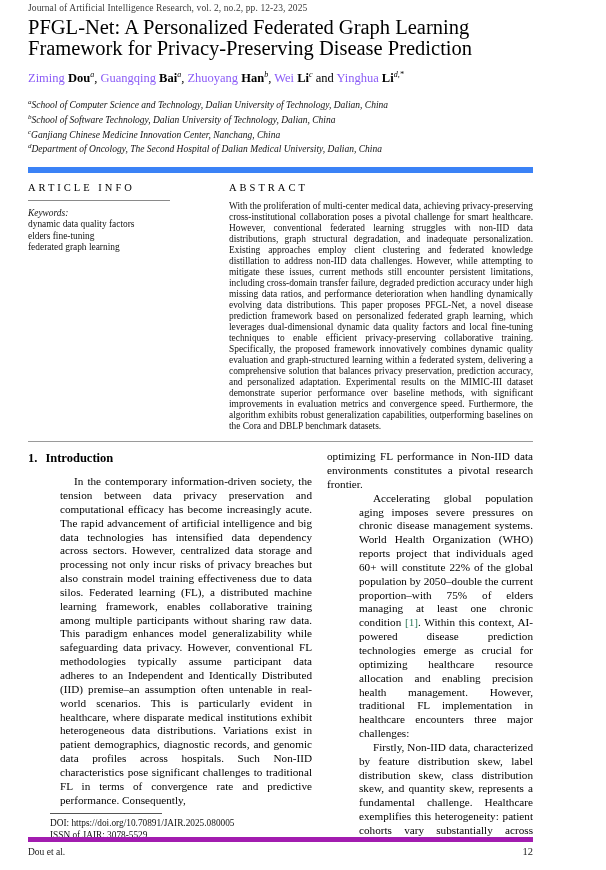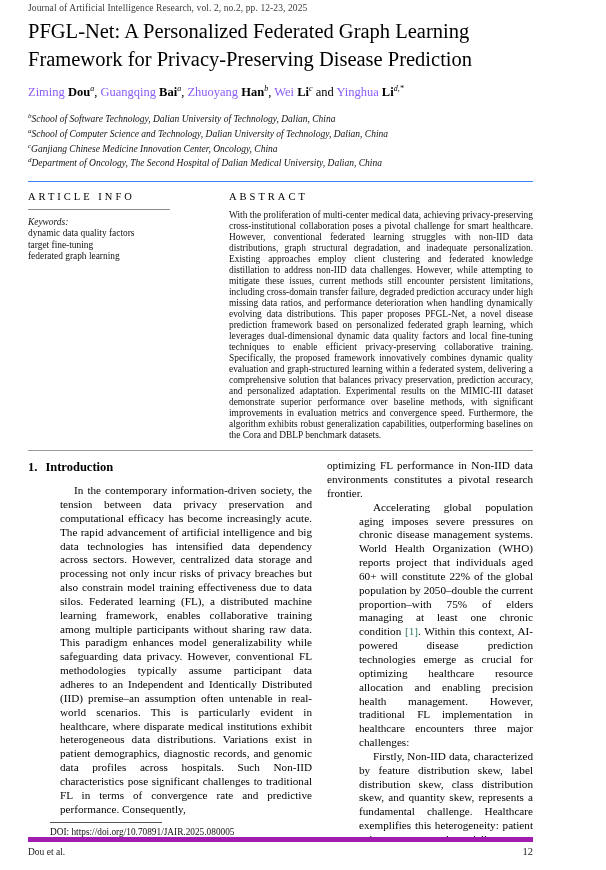--- a/index.html
+++ b/index.html
@@ -5,33 +5,33 @@
   * { box-sizing: border-box; }
   html, body { margin: 0; padding: 0; background: #ffffff; }
   .page {
     width: 545px; height: 870px; background: #fff;
     font-family: "Liberation Serif", serif; color: #000;
     padding: 3px 12px 0 28px;
     display: flex; flex-direction: column; overflow: hidden;
   }
   .journal-header { font-size: 9.5px; color: #3a3a3a; letter-spacing: 0.1px; }
   .title {
-    font-size: 20.5px; font-weight: normal; line-height: 28px;
+    font-size: 20.5px; font-weight: normal; line-height: 21px;
     margin: 4px 0 0 0; color: #000;
   }
   .authors { margin-top: 12px; font-size: 12.5px; }
   .authors .given { color: #8b5cf6; }
   .authors .family { font-weight: bold; }
   .authors sup { font-size: 8px; font-style: italic; line-height: 0; }
   .affiliations { margin-top: 12px; font-size: 9.5px; font-style: italic; line-height: 14.8px; color: #111; }
   .affiliations sup { font-size: 7px; line-height: 0; }
 
   .info-section {
     display: flex; margin-top: 10px;
-    border-top: 1px solid #3b82f6; padding-top: 9px;
+    border-top: 6px solid #3b82f6; padding-top: 9px;
   }
   .info-left { width: 180px; flex: none; }
   .info-right { flex: 1; margin-left: 21px; }
   .section-header { font-size: 10.5px; letter-spacing: 3px; color: #000; }
   .info-rule { border-top: 1px solid #8a8a8a; width: 142px; margin: 7px 0 7px 0; }
   .keywords { font-size: 9.4px; line-height: 11.2px; color: #111; }
   .keywords-label { font-style: italic; }
   .abstract-text {
     font-size: 9.4px; line-height: 11px; text-align: justify;
     margin-top: 8px; color: #111;
@@ -71,34 +71,34 @@
 
   <div class="journal-header">Journal of Artificial Intelligence Research, vol. 2, no.2, pp. 12-23, 2025</div>
 
   <h1 class="title">PFGL-Net: A Personalized Federated Graph Learning Framework for Privacy-Preserving Disease Prediction</h1>
 
   <div class="authors">
     <span><span class="given">Ziming </span><span class="family">Dou</span><sup>a</sup><span>,  </span></span><span><span class="given">Guangqing </span><span class="family">Bai</span><sup>a</sup><span>,  </span></span><span><span class="given">Zhuoyang </span><span class="family">Han</span><sup>b</sup><span>,  </span></span><span><span class="given">Wei </span><span class="family">Li</span><sup>c</sup><span> and  </span></span><span><span class="given">Yinghua </span><span class="family">Li</span><sup>d,*</sup></span>
   </div>
 
   <div class="affiliations">
+    <div><sup>a</sup><span>School of Computer Science and Technology, Dalian University of Technology, Dalian, China</span></div>
     <div><sup>b</sup><span>School of Software Technology, Dalian University of Technology, Dalian, China</span></div>
-    <div><sup>a</sup><span>School of Computer Science and Technology, Dalian University of Technology, Dalian, China</span></div>
-    <div><sup>c</sup><span>Ganjiang Chinese Medicine Innovation Center, Oncology, China</span></div>
+    <div><sup>c</sup><span>Ganjiang Chinese Medicine Innovation Center, Nanchang, China</span></div>
     <div><sup>d</sup><span>Department of Oncology, The Second Hospital of Dalian Medical University, Dalian, China</span></div>
   </div>
 
   <div class="info-section">
     <div class="info-left">
       <div class="section-header">ARTICLE INFO</div>
       <div class="info-rule"></div>
       <div class="keywords">
         <div class="keywords-label">Keywords:</div>
         <div>dynamic data quality factors</div>
-        <div>target fine-tuning</div>
+        <div>elders fine-tuning</div>
         <div>federated graph learning</div>
       </div>
     </div>
     <div class="info-right">
       <div class="section-header">ABSTRACT</div>
       <div class="abstract-text">With the proliferation of multi-center medical data, achieving privacy-preserving cross-institutional collaboration poses a pivotal challenge for smart healthcare. However, conventional federated learning struggles with non-IID data distributions, graph structural degradation, and inadequate personalization. Existing approaches employ client clustering and federated knowledge distillation to address non-IID data challenges. However, while attempting to mitigate these issues, current methods still encounter persistent limitations, including cross-domain transfer failure, degraded prediction accuracy under high missing data ratios, and performance deterioration when handling dynamically evolving data distributions. This paper proposes PFGL-Net, a novel disease prediction framework based on personalized federated graph learning, which leverages dual-dimensional dynamic data quality factors and local fine-tuning techniques to enable efficient privacy-preserving collaborative training. Specifically, the proposed framework innovatively combines dynamic quality evaluation and graph-structured learning within a federated system, delivering a comprehensive solution that balances privacy preservation, prediction accuracy, and personalized adaptation. Experimental results on the MIMIC-III dataset demonstrate superior performance over baseline methods, with significant improvements in evaluation metrics and convergence speed. Furthermore, the algorithm exhibits robust generalization capabilities, outperforming baselines on the Cora and DBLP benchmark datasets.</div>
     </div>
   </div>
 
   <div class="rule-full"></div>

